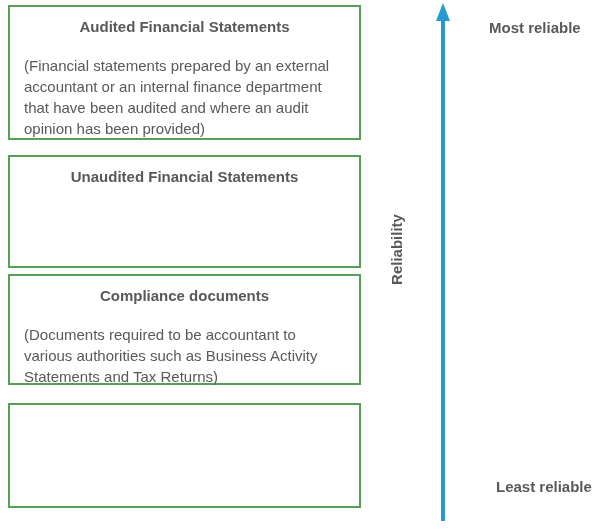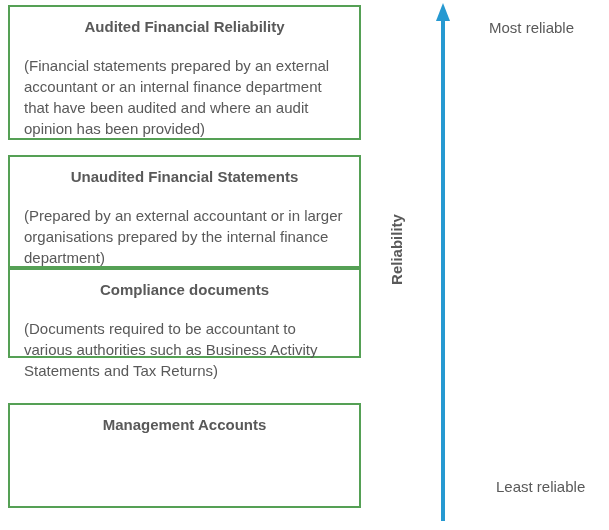--- a/index.html
+++ b/index.html
@@ -35,21 +35,21 @@
   }
   .box-desc {
     margin-top: 19px;
     padding: 0 16px 0 14px;
     font-size: 15px;
     line-height: 21px;
     color: var(--text);
   }
   #box-0 { top: 5px;   height: 135px; }
   #box-1 { top: 155px; height: 113px; }
-  #box-2 { top: 268px; height: 90px; }
+  #box-2 { top: 274px; height: 111px; }
   #box-3 { top: 403px; height: 105px; }
   .arrow-svg {
     position: absolute;
     left: 425px;
     top: 0;
     width: 38px;
     height: 530px;
   }
   .arrow-svg line { stroke: var(--arrow); stroke-width: 4; }
   .arrow-svg polygon { fill: var(--arrow); }
@@ -62,51 +62,49 @@
     text-align: center;
     font-weight: bold;
     font-size: 15px;
     transform: rotate(-90deg);
     transform-origin: center;
     color: var(--text);
     white-space: nowrap;
   }
   .end-label {
     position: absolute;
-    font-weight: normal;
+    font-weight: bold;
     font-size: 15px;
     color: var(--text);
     white-space: nowrap;
     text-align: right;
   }
   #most-label  { left: 489px; top: 19px; }
   #least-label { left: 496px; top: 478px; }
 </style>
 </head>
 <body>
 
 <div class="canvas">
 
   <div class="box" id="box-0">
-    <div class="box-title">Audited Financial Reliability</div>
+    <div class="box-title">Audited Financial Statements</div>
     <div class="box-desc">(Financial statements prepared by an external accountant or an internal finance department that have been audited and where an audit opinion has been provided)</div>
   </div>
 
   <div class="box" id="box-1">
     <div class="box-title">Unaudited Financial Statements</div>
-    <div class="box-desc">(Prepared by an external accountant or in larger organisations prepared by the internal finance department)</div>
   </div>
 
   <div class="box" id="box-2">
     <div class="box-title">Compliance documents</div>
     <div class="box-desc">(Documents required to be accountant to various authorities such as Business Activity Statements and Tax Returns)</div>
   </div>
 
   <div class="box" id="box-3">
-    <div class="box-title">Management Accounts</div>
   </div>
 
   <svg class="arrow-svg" viewBox="0 0 38 530" xmlns="http://www.w3.org/2000/svg" aria-hidden="true">
     <line x1="18" y1="521" x2="18" y2="19" stroke="#2699d1"></line>
     <polygon points="18,3 11,21 25,21" fill="#2699d1"></polygon>
   </svg>
 
   <div class="axis-label">Reliability</div>
   <div class="end-label" id="most-label">Most reliable</div>
   <div class="end-label" id="least-label">Least reliable</div>

